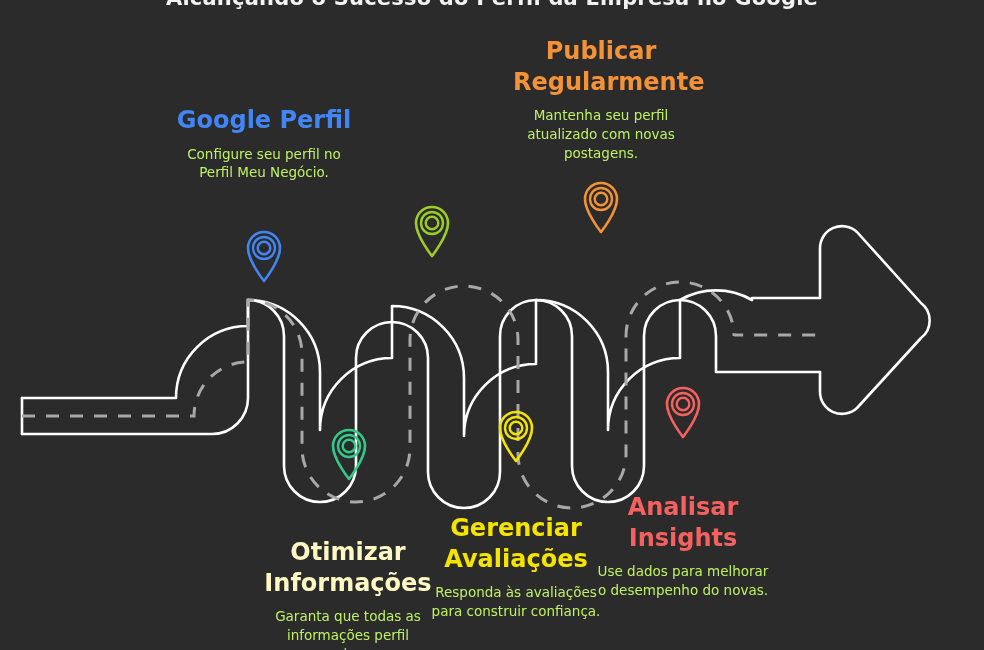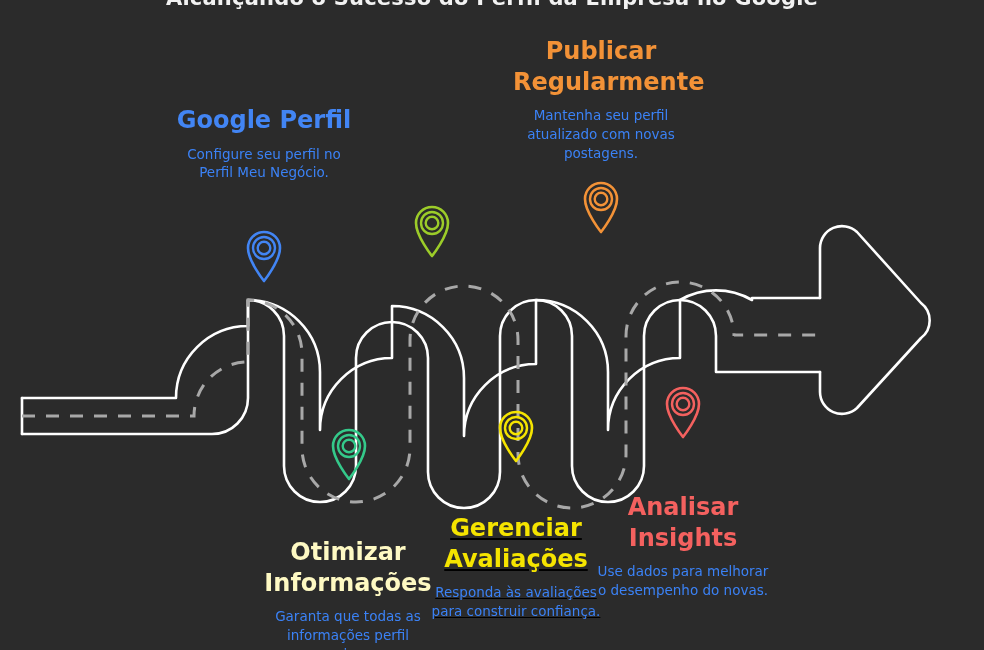--- a/index.html
+++ b/index.html
@@ -40,21 +40,21 @@
   }
   .step-title {
     font-size: 24px;
     font-weight: 600;
     line-height: 1.28;
     margin: 0 0 9px 0;
   }
   .step-desc {
     font-size: 13.5px;
     line-height: 1.38;
-    color: #3b82f6;
+    color: #bef264;
     margin: 0;
   }
   .pin {
     position: absolute;
     width: 46px;
     height: 58px;
   }
 </style>
 </head>
 <body>
@@ -190,21 +190,21 @@
     <p class="step-title" style="color:#4285f4;">Google Perfil</p>
     <p class="step-desc">Configure seu perfil no Perfil Meu Negócio.</p>
   </div>
 
   <div class="step" style="left:260px; top:537px;">
     <p class="step-title" style="color:#fef9c3;">Otimizar Informações</p>
     <p class="step-desc">Garanta que todas as informações perfil precisas e</p>
   </div>
 
 
-  <div class="step" style="left:428px; top:513px;text-decoration:underline;">
+  <div class="step" style="left:428px; top:513px;">
     <p class="step-title" style="color:#f5e400;">Gerenciar Avaliações</p>
     <p class="step-desc">Responda às avaliações para construir confiança.</p>
   </div>
 
   <div class="step" style="left:513px; top:36px;">
     <p class="step-title" style="color:#f39237;">Publicar Regularmente</p>
     <p class="step-desc">Mantenha seu perfil atualizado com novas postagens.</p>
   </div>
 
   <div class="step" style="left:595px; top:492px;">

